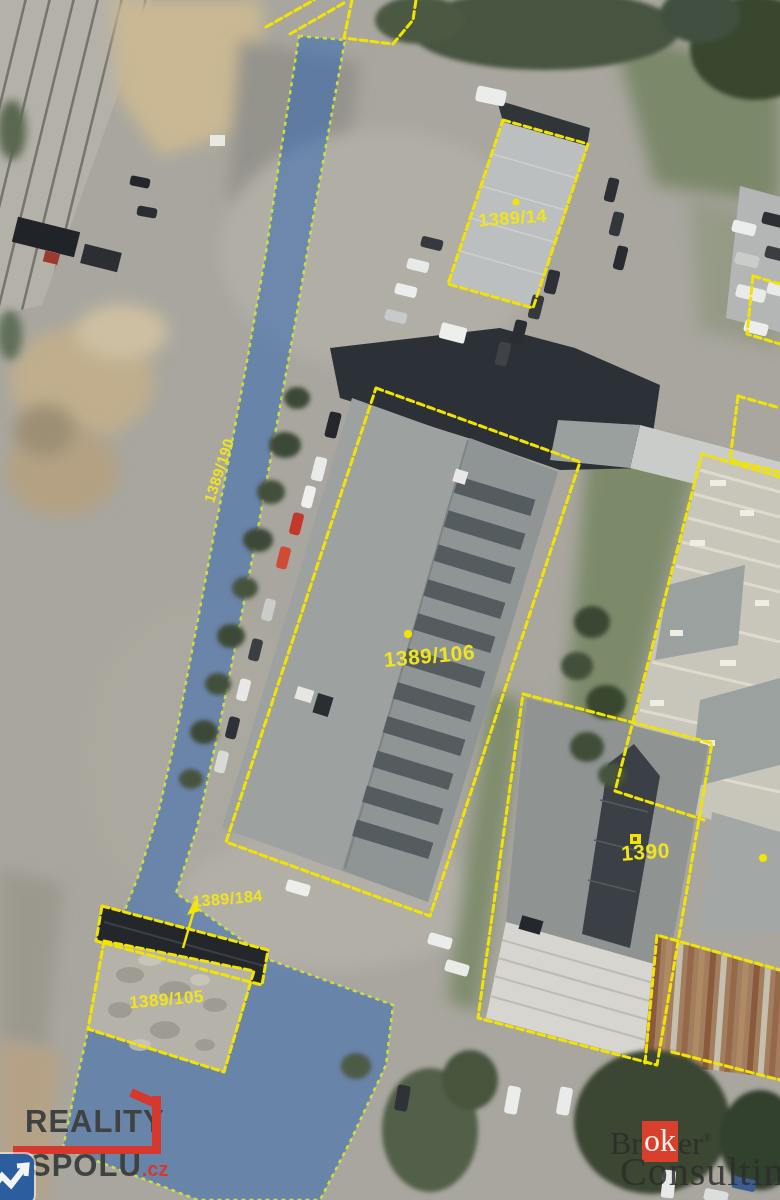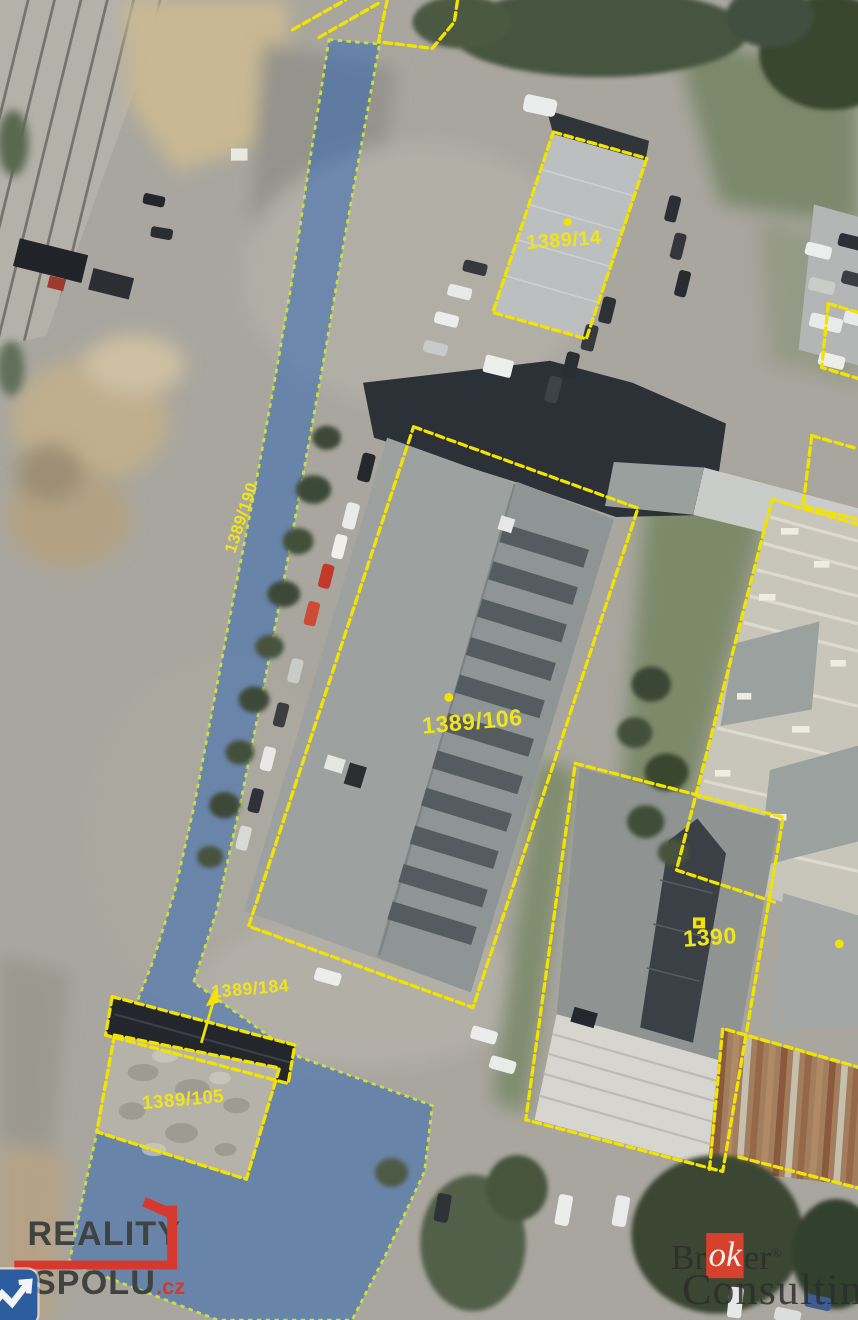--- a/index.html
+++ b/index.html
@@ -20,21 +20,21 @@
   .rs-word2{position:absolute;left:30px;top:62px;font-size:31px;font-weight:700;
             letter-spacing:1px;color:#3e4241;}
   .rs-tld{font-size:20px;font-weight:700;color:#d7382d;letter-spacing:0;}
   .rs-pin{position:absolute;left:-16px;top:68px;width:50px;height:50px;background:#2c5d9e;
           border-radius:9px;box-shadow:0 0 0 2px rgba(255,255,255,.55);}
   
   .logo-bc{position:absolute;left:596px;top:1118px;width:184px;height:72px;
            font-family:"Liberation Serif",serif;color:rgba(45,45,43,.85);pointer-events:none;}
   .bc-line1{position:absolute;left:14px;top:6px;font-size:32px;white-space:nowrap;}
   .bc-ok{display:inline-block;background:#d6402c;color:#f3f2ed;padding:3px 2px 6px 2px;
-         transform:translateY(-3px);line-height:1;font-style:italic;}
+         transform:translateY(-3px);line-height:1;}
   .bc-reg{font-size:12px;vertical-align:super;}
   .bc-line2{position:absolute;left:24px;top:30px;font-size:40px;letter-spacing:1px;}
 </style>
 </head>
 <body>
 
 <div class="stage">
 <svg width="780" height="1200" viewBox="0 0 780 1200">
   <defs>
     <filter id="b2" x="-40%" y="-40%" width="180%" height="180%">

